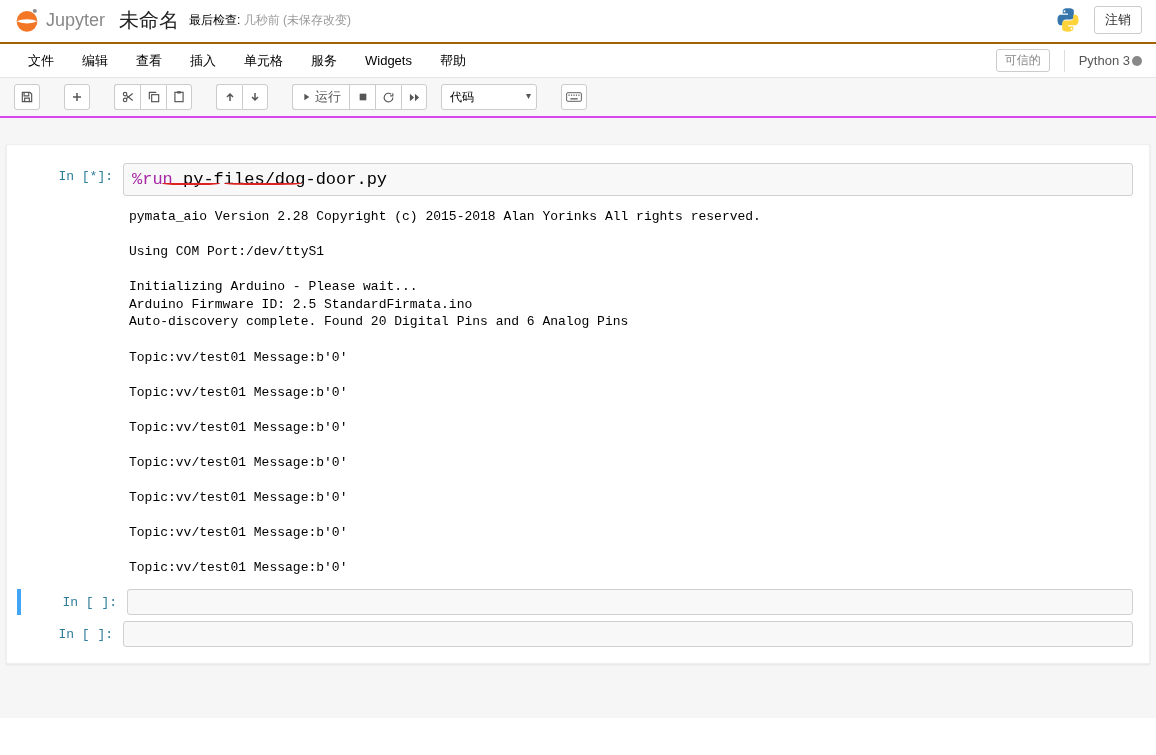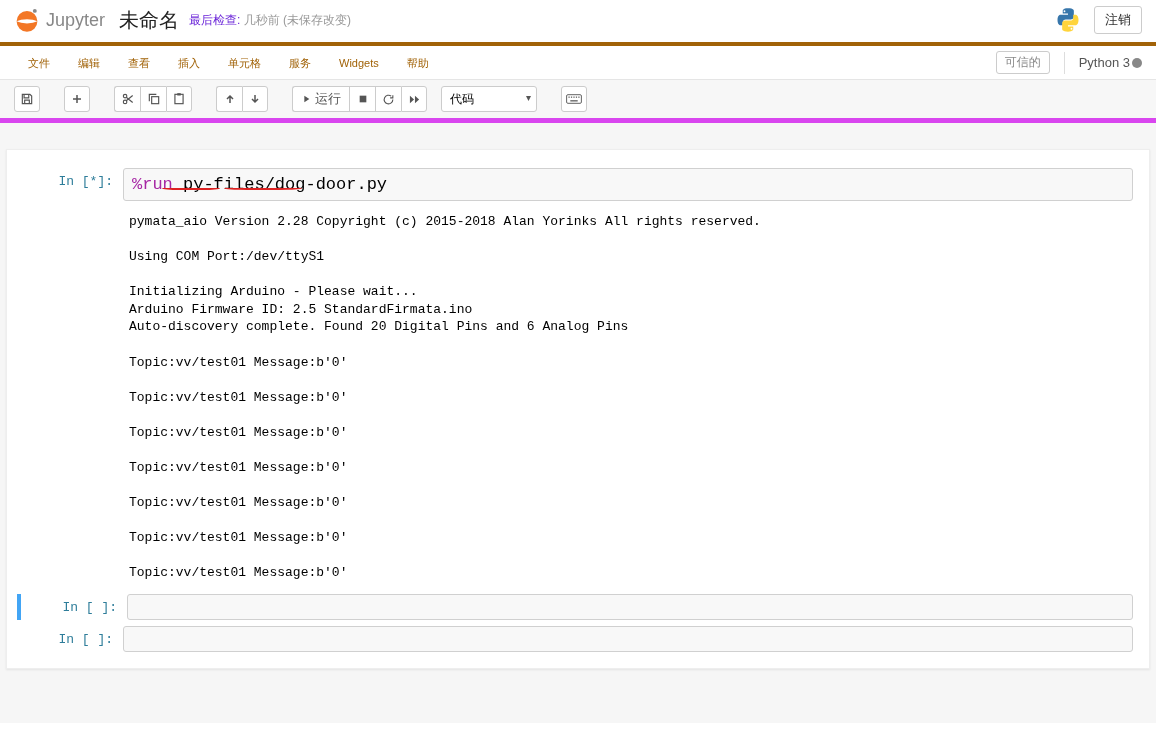--- a/index.html
+++ b/index.html
@@ -1,34 +1,34 @@
 <!DOCTYPE html>
 <html><head>
 <meta charset="utf-8">
 <style>
 * { box-sizing: border-box; margin: 0; padding: 0; }
 body { font-family: "Helvetica Neue", Helvetica, Arial, sans-serif; font-size: 13px; color: #333; background: #fff; width: 1156px; }
-.header { display: flex; align-items: center; padding: 6px 14px 8px; border-bottom: 4px solid #a16207; }
+.header { display: flex; align-items: center; padding: 6px 14px 8px; border-bottom: 2px solid #a16207; }
 .logo { display: flex; align-items: center; gap: 6px; margin-right: 14px; }
 .logo-svg { width: 26px; height: 26px; }
 .logo-text { font-size: 18px; color: #888; font-weight: 400; }
 .nb-name { font-size: 20px; color: #222; font-weight: 400; margin-right: 10px; }
 .checkpoint { font-size: 12px; color: #999; }
-.checkpoint .label { color: #6d28d9; }
+.checkpoint .label { color: #000000; }
 .spacer { flex: 1; }
 .python-logo { width: 28px; height: 28px; margin-right: 12px; }
 .logout-btn { background: #fff; border: 1px solid #ccc; border-radius: 3px; padding: 4px 10px; font-size: 13px; color: #333; cursor: pointer; }
 .menubar { display: flex; align-items: center; padding: 0 14px; height: 34px; border-bottom: 1px solid #e5e5e5; }
-.menu-item { padding: 0 14px; font-size: 11px; color: #a16207; cursor: pointer; line-height: 34px; }
+.menu-item { padding: 0 14px; font-size: 13px; color: #000000; cursor: pointer; line-height: 34px; }
 .menu-right { margin-left: auto; display: flex; align-items: center; gap: 14px; }
 .trusted { border: 1px solid #ccc; border-radius: 3px; padding: 2px 8px; color: #888; font-size: 12px; }
 .kernel-sep { width: 1px; height: 22px; background: #ddd; }
 .kernel-name { color: #555; font-size: 13px; display: flex; align-items: center; gap: 2px; }
 .kernel-dot { width: 10px; height: 10px; border-radius: 50%; background: #888; }
-.toolbar { display: flex; align-items: center; padding: 6px 14px; gap: 8px; border-bottom: 5px solid #d946ef; background: #f7f7f7; }
+.toolbar { display: flex; align-items: center; padding: 6px 14px; gap: 8px; border-bottom: 2px solid #d946ef; background: #f7f7f7; }
 .tbtn { display: inline-flex; align-items: center; justify-content: center; width: 26px; height: 26px; background: #fff; border: 1px solid #ccc; border-radius: 3px; cursor: pointer; font-size: 13px; color: #555; }
 .tbtn.wide { width: auto; padding: 0 8px; gap: 4px; }
 .tgroup { display: flex; }
 .tgroup .tbtn { border-radius: 0; border-right: none; }
 .tgroup .tbtn:first-child { border-radius: 3px 0 0 3px; }
 .tgroup .tbtn:last-child { border-radius: 0 3px 3px 0; border-right: 1px solid #ccc; }
 .cell-type { width: 96px; height: 26px; background: #fff; border: 1px solid #ccc; border-radius: 3px; padding: 2px 20px 2px 8px; font-size: 12px; appearance: none; position: relative; margin-left: 6px; }
 .select-wrap { position: relative; display: inline-block; }
 .select-wrap::after { content: "▾"; position: absolute; right: 6px; top: 6px; color: #555; font-size: 10px; pointer-events: none; }
 .tgap { width: 8px; }

